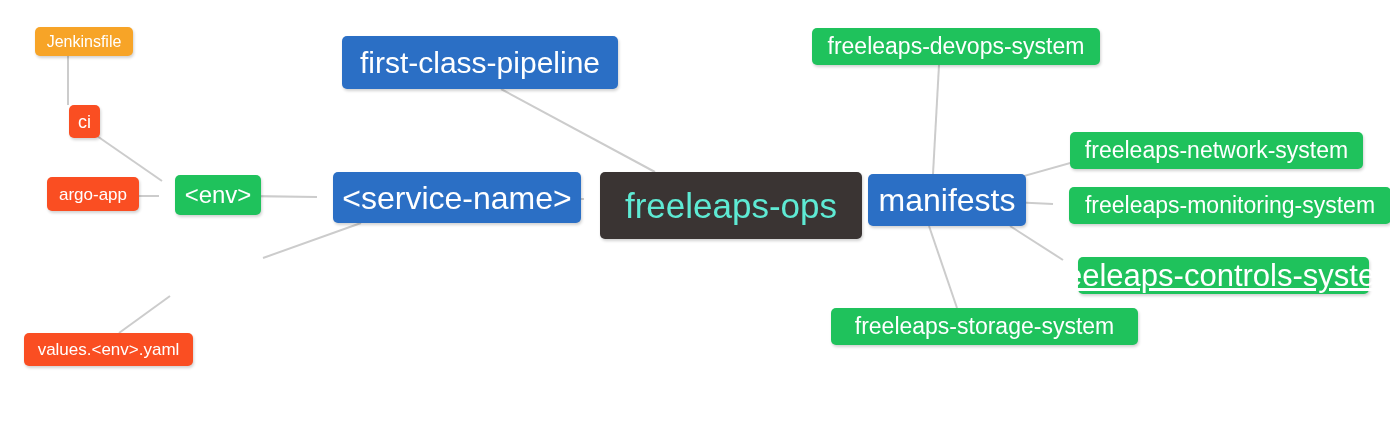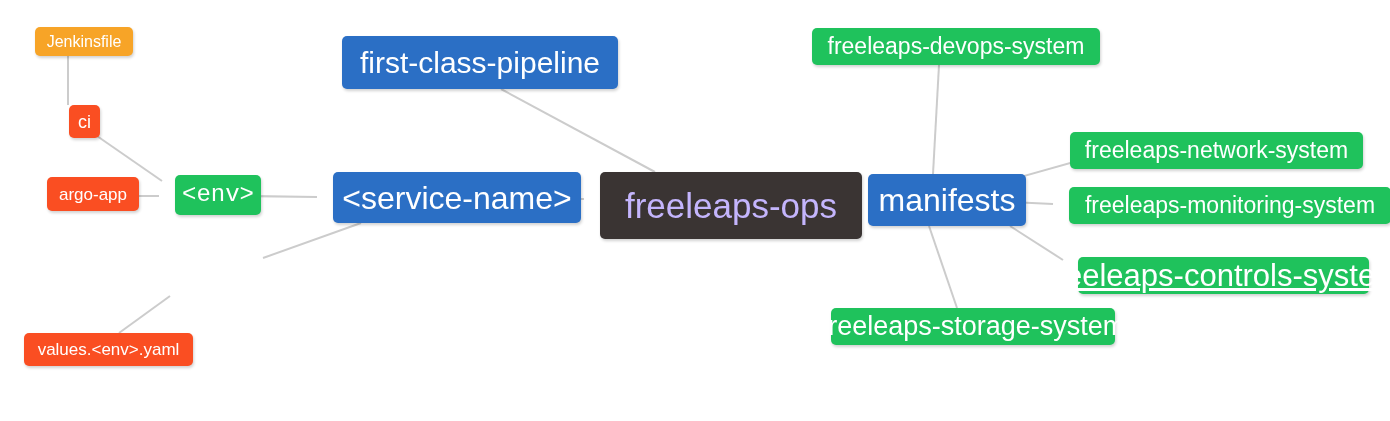--- a/index.html
+++ b/index.html
@@ -57,25 +57,25 @@
       <line x1="933" y1="174" x2="939" y2="65" stroke="#cccccc" stroke-width="2"></line>
       <line x1="1010" y1="180" x2="1120" y2="149" stroke="#cccccc" stroke-width="2"></line>
       <line x1="1010" y1="202" x2="1053" y2="204" stroke="#cccccc" stroke-width="2"></line>
       <line x1="1010" y1="226" x2="1063" y2="260" stroke="#cccccc" stroke-width="2"></line>
       <line x1="929" y1="226" x2="957" y2="308" stroke="#cccccc" stroke-width="2"></line>
     </svg>
   <div class="node-layer" id="node-layer">
       <div class="node" style="left: 19px; top: 27px; width: 98px; height: 29px; font-size: 16px; background: rgb(247, 164, 39); color: rgb(255, 255, 255);">Jenkinsfile</div>
       <div class="node" style="left: 53px; top: 105px; width: 31px; height: 33px; font-size: 18px; background: rgb(250, 78, 34); color: rgb(255, 255, 255);">ci</div>
       <div class="node" style="left: 31px; top: 177px; width: 92px; height: 34px; font-size: 17px; background: rgb(250, 78, 34); color: rgb(255, 255, 255);">argo-app</div>
-      <div class="node" style="left: 159px; top: 175px; width: 86px; height: 40px; font-size: 24px; background: rgb(31, 194, 92); color: rgb(255, 255, 255); font-family: Liberation Mono, monospace;">&lt;env&gt;</div>
+      <div class="node" style="left: 159px; top: 175px; width: 86px; height: 40px; font-size: 24px; background: rgb(31, 194, 92); color: rgb(255, 255, 255);">&lt;env&gt;</div>
       <div class="node" style="left: 8px; top: 333px; width: 169px; height: 33px; font-size: 17px; background: rgb(250, 78, 34); color: rgb(255, 255, 255);">values.&lt;env&gt;.yaml</div>
       <div class="node" style="left: 314px; top: 36px; width: 276px; height: 53px; font-size: 30px; background: rgb(43, 111, 197); color: rgb(255, 255, 255); margin-left: 12px;">first-class-pipeline</div>
       <div class="node" style="left: 317px; top: 172px; width: 248px; height: 51px; font-size: 32px; background: rgb(43, 111, 197); color: rgb(255, 255, 255);">&lt;service-name&gt;</div>
-      <div class="node" style="left: 584px; top: 172px; width: 262px; height: 67px; font-size: 35px; background: rgb(58, 52, 51); color: #c4b5fd;">freeleaps-ops</div>
+      <div class="node" style="left: 584px; top: 172px; width: 262px; height: 67px; font-size: 35px; background: rgb(58, 52, 51); color: #5eead4;">freeleaps-ops</div>
       <div class="node" style="left: 852px; top: 174px; width: 158px; height: 52px; font-size: 32px; background: rgb(43, 111, 197); color: rgb(255, 255, 255);">manifests</div>
       <div class="node" style="left: 796px; top: 28px; width: 288px; height: 37px; font-size: 23px; background: rgb(31, 194, 92); color: rgb(255, 255, 255);">freeleaps-devops-system</div>
       <div class="node" style="left: 1054px; top: 112px; width: 293px; height: 37px; font-size: 23px; background: rgb(31, 194, 92); color: rgb(255, 255, 255); margin-top: 20px;">freeleaps-network-system</div>
       <div class="node" style="left: 1053px; top: 187px; width: 322px; height: 37px; font-size: 23px; background: rgb(31, 194, 92); color: rgb(255, 255, 255);">freeleaps-monitoring-system</div>
       <div class="node" style="left: 1062px; top: 257px; width: 291px; height: 37px; font-size: 31px; background: rgb(31, 194, 92); color: rgb(255, 255, 255); text-decoration: underline;">freeleaps-controls-system</div>
-      <div class="node" style="left: 815px; top: 308px; width: 284px; height: 37px; font-size: 27px; background: rgb(31, 194, 92); color: rgb(255, 255, 255);">freeleaps-storage-system</div>
+      <div class="node" style="left: 815px; top: 308px; width: 307px; height: 37px; font-size: 23px; background: rgb(31, 194, 92); color: rgb(255, 255, 255);">freeleaps-storage-system</div>
     </div>
 </div>
 
 </body></html>

